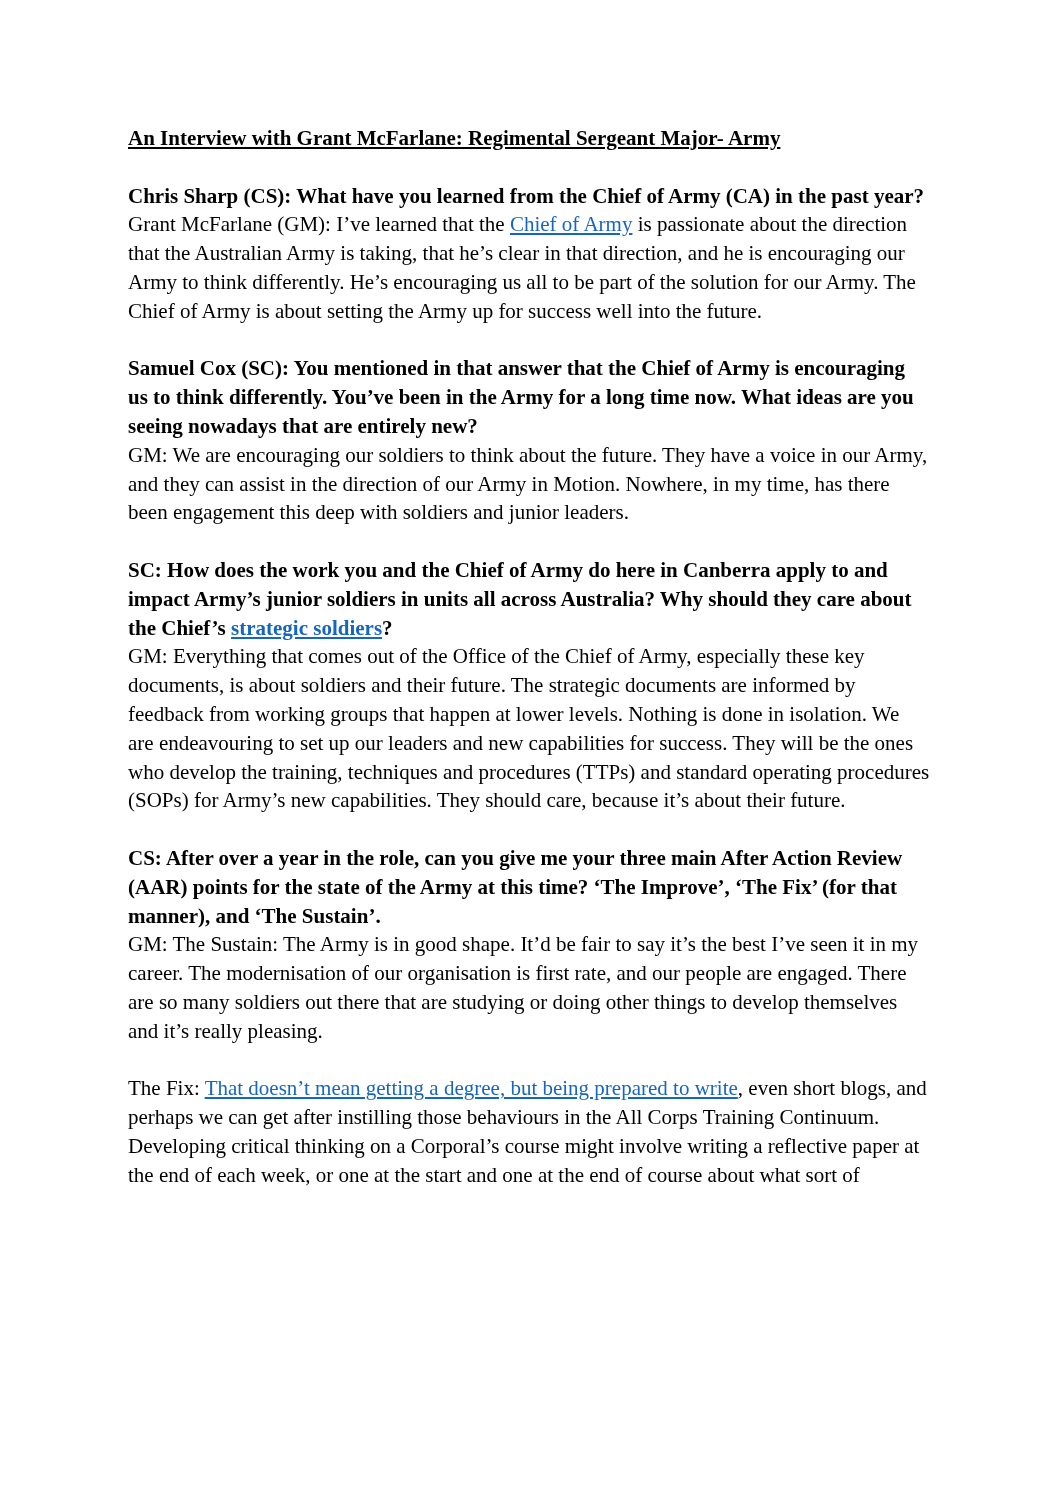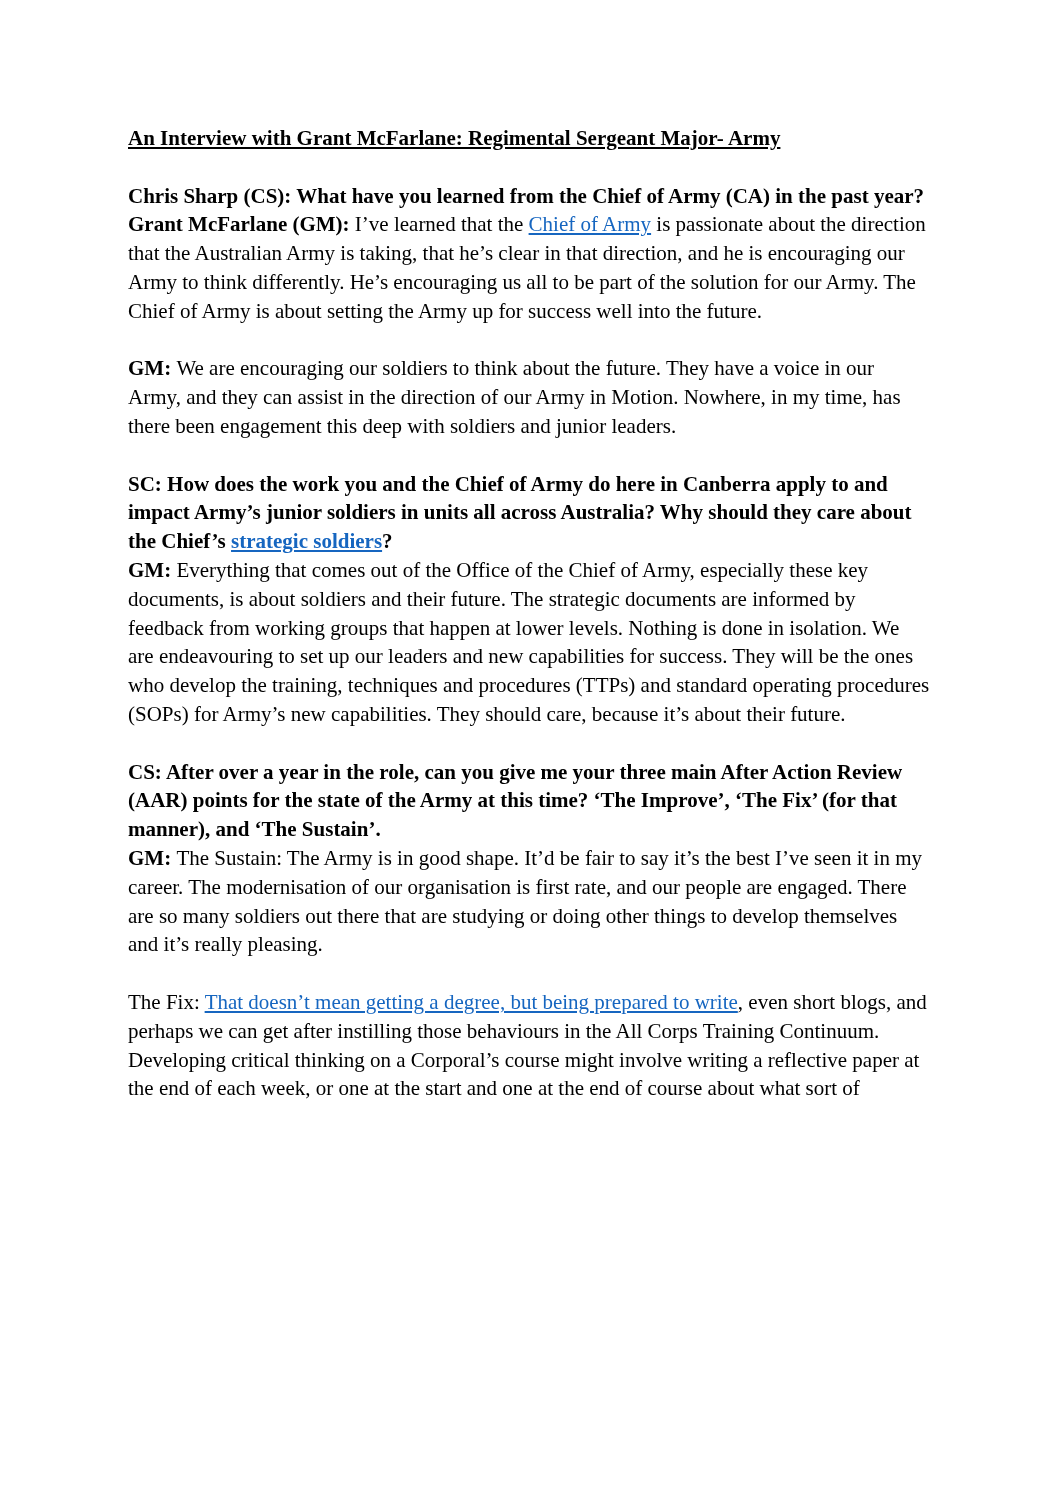--- a/index.html
+++ b/index.html
@@ -31,21 +31,21 @@
     text-decoration: underline;
     margin-bottom: 28.8px;
   }
   .block {
     margin-bottom: 28.8px;
   }
   .q {
     font-weight: bold;
   }
   .speaker {
-    font-weight: bold;
+    font-weight: normal;
   }
   .link {
     color: var(--link-color, #1666C0);
     text-decoration: underline;
     cursor: pointer;
   }
   .q .link {
     font-weight: bold;
   }
 </style>
@@ -55,20 +55,21 @@
 <div class="page">
 
   <p class="doc-title">An Interview with Grant McFarlane: Regimental Sergeant Major- Army</p>
 
   <section class="block">
     <p class="q">Chris Sharp (CS): What have you learned from the Chief of Army (CA) in the past year?</p>
     <p class="a"><b class="speaker">Grant McFarlane (GM): </b><span>I’ve learned that the </span><a class="link">Chief of Army</a><span> is passionate about the direction that the Australian Army is taking, that he’s clear in that direction, and he is encouraging our Army to think differently. He’s encouraging us all to be part of the solution for our Army. The Chief of Army is about setting the Army up for success well into the future.</span></p>
   </section>
 
   <section class="block">
+    <p class="q">Samuel Cox (SC): You mentioned in that answer that the Chief of Army is encouraging us to think differently. You’ve been in the Army for a long time now. What ideas are you seeing nowadays that are entirely new?</p>
     <p class="a"><b class="speaker">GM: </b><span>We are encouraging our soldiers to think about the future. They have a voice in our Army, and they can assist in the direction of our Army in Motion. Nowhere, in my time, has there been engagement this deep with soldiers and junior leaders.</span></p>
   </section>
 
   <section class="block">
     <p class="q"><span>SC: How does the work you and the Chief of Army do here in Canberra apply to and impact Army’s junior soldiers in units all across Australia? Why should they care about the Chief’s </span><a class="link">strategic soldiers</a><span>?</span></p>
     <p class="a"><b class="speaker">GM: </b><span>Everything that comes out of the Office of the Chief of Army, especially these key documents, is about soldiers and their future. The strategic documents are informed by feedback from working groups that happen at lower levels. Nothing is done in isolation. We are endeavouring to set up our leaders and new capabilities for success. They will be the ones who develop the training, techniques and procedures (TTPs) and standard operating procedures (SOPs) for Army’s new capabilities. They should care, because it’s about their future.</span></p>
   </section>
 
   <section class="block">
     <p class="q">CS: After over a year in the role, can you give me your three main After Action Review (AAR) points for the state of the Army at this time? ‘The Improve’, ‘The Fix’ (for that manner), and ‘The Sustain’.</p>

